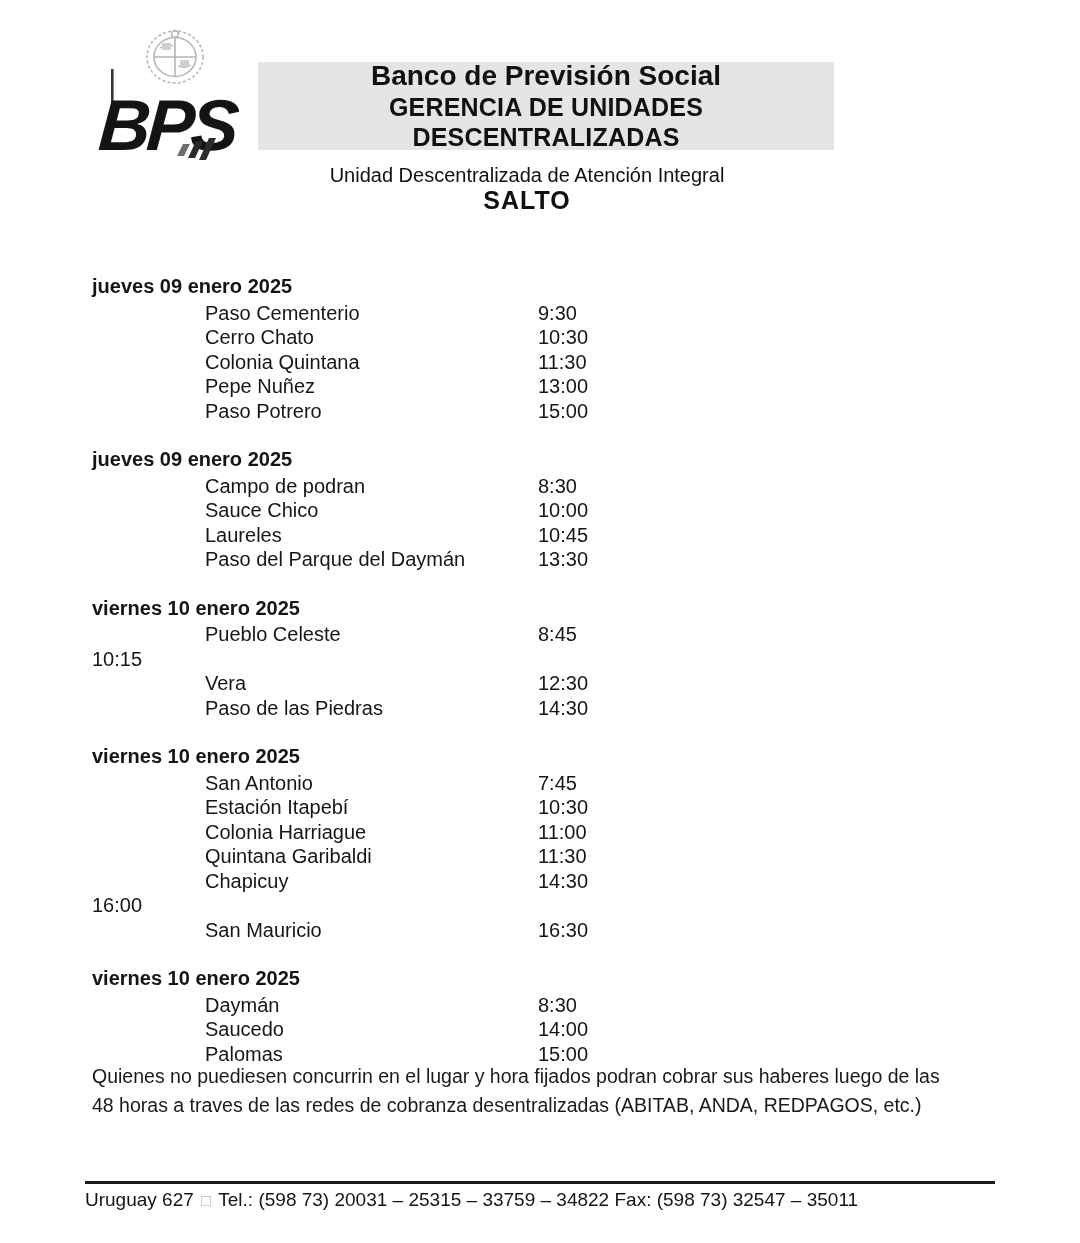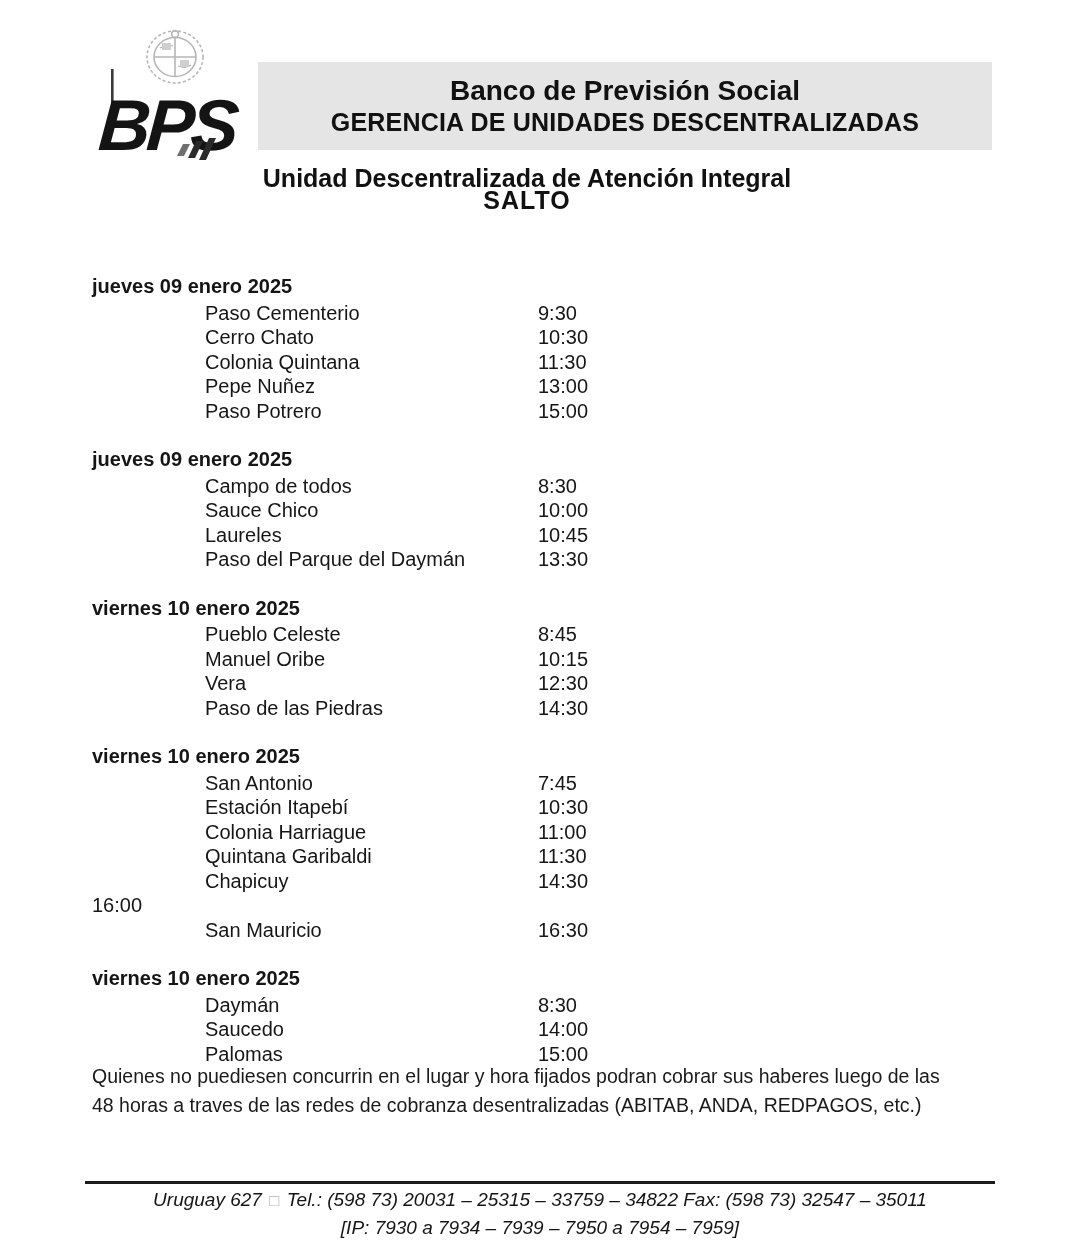--- a/index.html
+++ b/index.html
@@ -8,30 +8,30 @@
     position:relative;
     width:1080px; height:1243px;
     background:#ffffff;
     font-family:"Liberation Sans", sans-serif;
     color:#161616;
     overflow:hidden;
   }
   
   .logo { position:absolute; left:98px; top:26px; width:164px; height:142px; }
   .org-box {
-    position:absolute; left:258px; top:62px; width:734px; height:88px;
+    position:absolute; left:258px; top:62px; width:576px; height:88px;
     background:#e5e5e5;
     display:flex; flex-direction:column; justify-content:center; align-items:center;
     text-align:center;
   }
   .org-title   { font-size:28px; font-weight:bold; line-height:32px; color:#111; }
   .org-subtitle{ font-size:25px; font-weight:bold; line-height:30px; color:#111; letter-spacing:0.2px; }
   .unit-title {
     position:absolute; top:164px; left:0; width:1054px;
-    text-align:center; font-size:25px; font-weight:bold; color:#111;
+    text-align:center; font-size:20px; font-weight:normal; color:#111;
   }
   .unit-location {
     position:absolute; top:186px; left:0; width:1054px;
     text-align:center; font-size:25px; font-weight:bold; color:#111; letter-spacing:1px;
   }
   
   .schedule { position:absolute; top:226px; left:92px; right:40px;margin-top:48px; }
   .day-section { margin-bottom:24px; }
   .day-header {
     font-size:20px; font-weight:bold; line-height:24.5px;
@@ -45,21 +45,21 @@
     position:absolute; top:1062px; left:92px; width:890px;
     font-size:19.5px; line-height:29px; color:#1a1a1a;
   }
   
   .footer-rule {
     position:absolute; top:1181px; left:85px; width:910px;
     border-top:3px solid #1c1c1c;
   }
   .footer-text {
     position:absolute; top:1186px; left:85px; width:910px;
-    text-align:center; font-size:19px; line-height:27px; color:#151515;font-style:italic;
+    font-size:19px; line-height:27px; color:#151515;
   }
   .glyph-box { color:#b5b5b5; font-size:17px; padding:0 2px; }
 </style>
 </head>
 <body>
 
 <div class="page">
 
   <div class="logo">
     <svg width="164" height="142" viewBox="0 0 164 142" xmlns="http://www.w3.org/2000/svg">
@@ -116,21 +116,21 @@
       </div>
       <div class="stop-row">
         <span class="stop-place">Paso Potrero</span>
         <span class="stop-time">15:00</span>
       </div>
     </section>
 
     <section class="day-section">
       <div class="day-header">jueves 09 enero 2025</div>
       <div class="stop-row">
-        <span class="stop-place">Campo de todos</span>
+        <span class="stop-place">Campo de podran</span>
         <span class="stop-time">8:30</span>
       </div>
       <div class="stop-row">
         <span class="stop-place">Sauce Chico</span>
         <span class="stop-time">10:00</span>
       </div>
       <div class="stop-row">
         <span class="stop-place">Laureles</span>
         <span class="stop-time">10:45</span>
       </div>
@@ -140,21 +140,20 @@
       </div>
     </section>
 
     <section class="day-section">
       <div class="day-header">viernes 10 enero 2025</div>
       <div class="stop-row">
         <span class="stop-place">Pueblo Celeste</span>
         <span class="stop-time">8:45</span>
       </div>
       <div class="stop-row">
-        <span class="stop-place">Manuel Oribe</span>
         <span class="stop-time">10:15</span>
       </div>
       <div class="stop-row">
         <span class="stop-place">Vera</span>
         <span class="stop-time">12:30</span>
       </div>
       <div class="stop-row">
         <span class="stop-place">Paso de las Piedras</span>
         <span class="stop-time">14:30</span>
       </div>
@@ -210,16 +209,15 @@
   </main>
 
   <p class="note">
     <span>Quienes no puediesen concurrin en el lugar y hora fijados podran cobrar sus haberes luego de las</span><br>
     <span>48 horas a traves de las redes de cobranza desentralizadas (ABITAB, ANDA, REDPAGOS, etc.)</span>
   </p>
 
   <div class="footer-rule"></div>
   <div class="footer-text">
     <div><span>Uruguay 627</span> <span class="glyph-box">□</span> <span>Tel.: (598 73) 20031 – 25315 – 33759 – 34822 Fax: (598 73) 32547 – 35011</span></div>
-    <div>[IP: 7930 a 7934 – 7939 – 7950 a 7954 – 7959]</div>
   </div>
 
 </div>
 
 </body></html>

